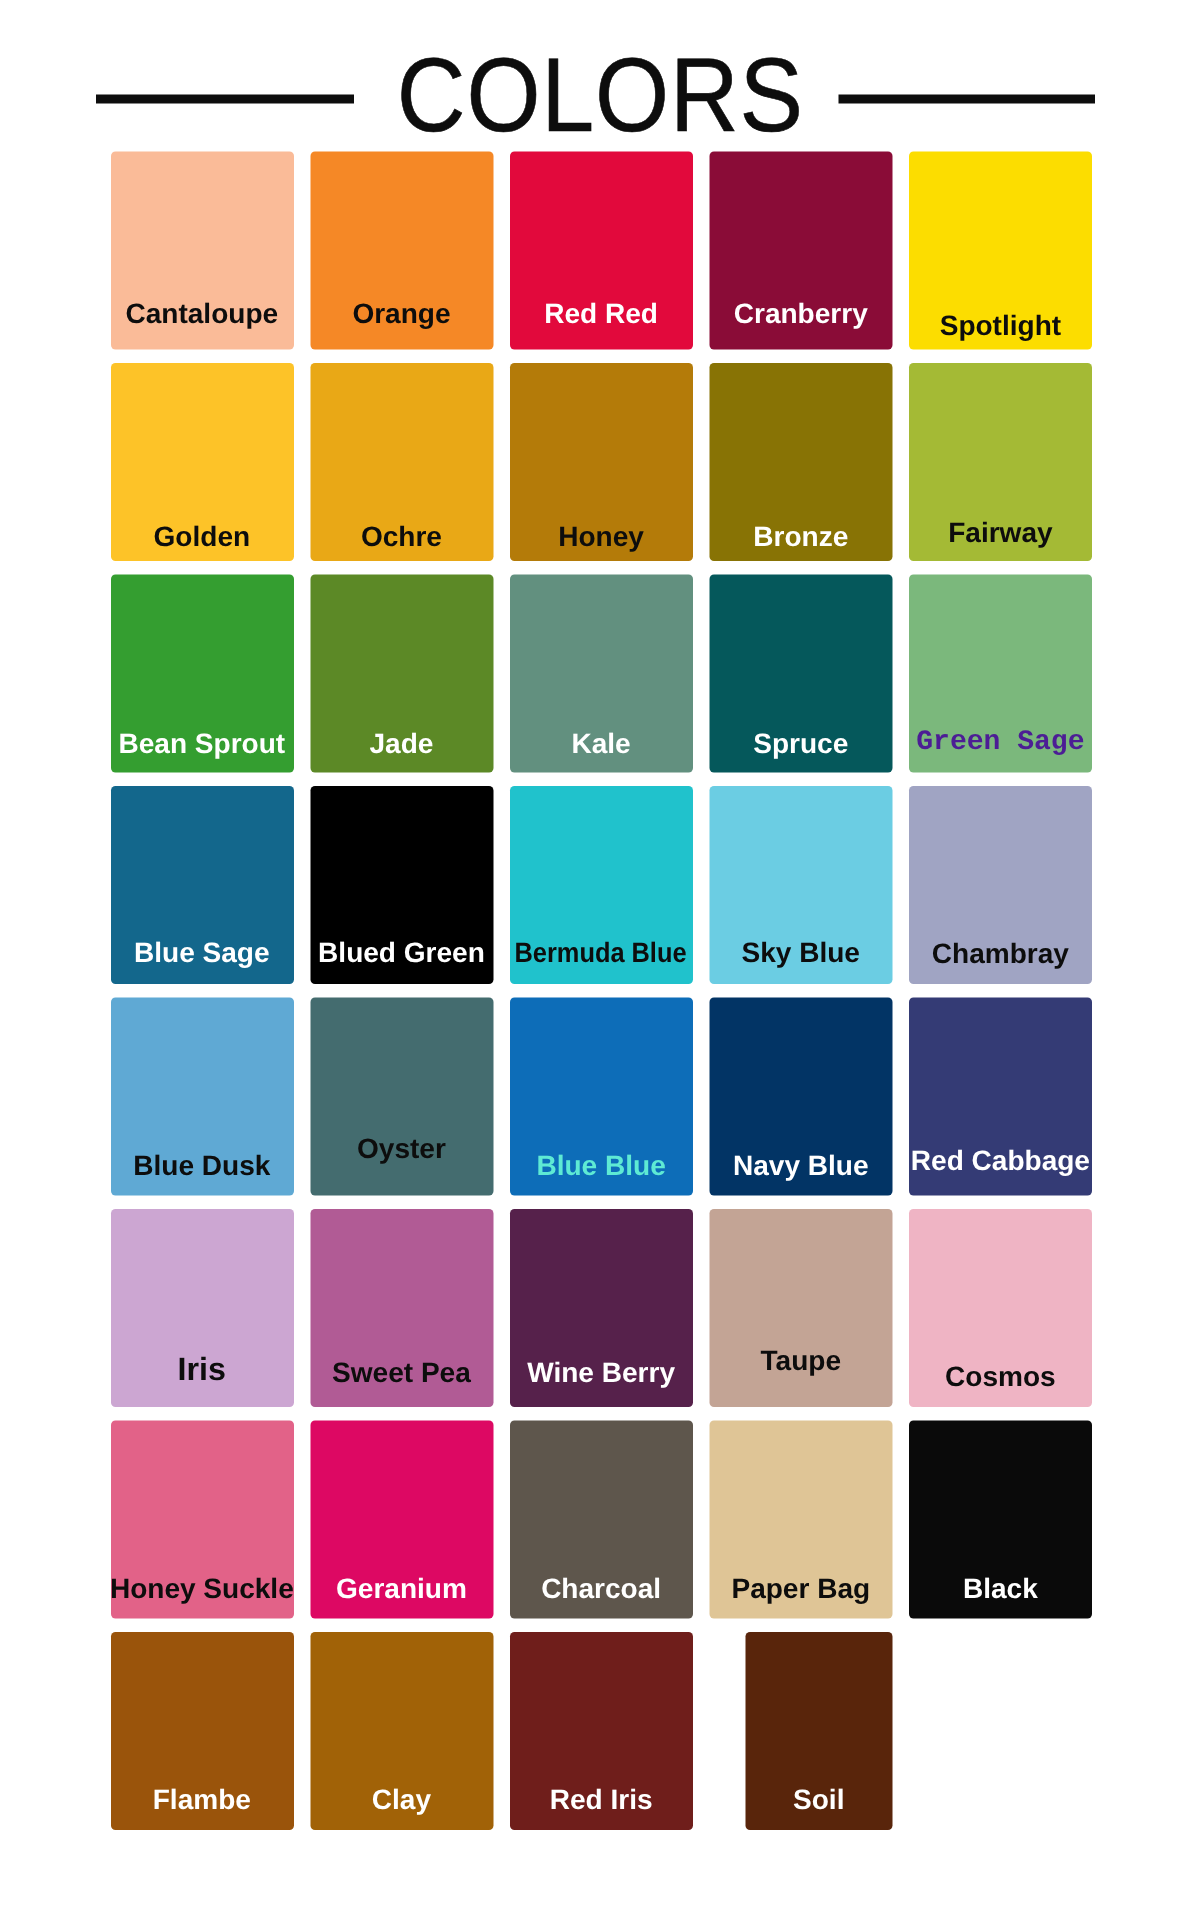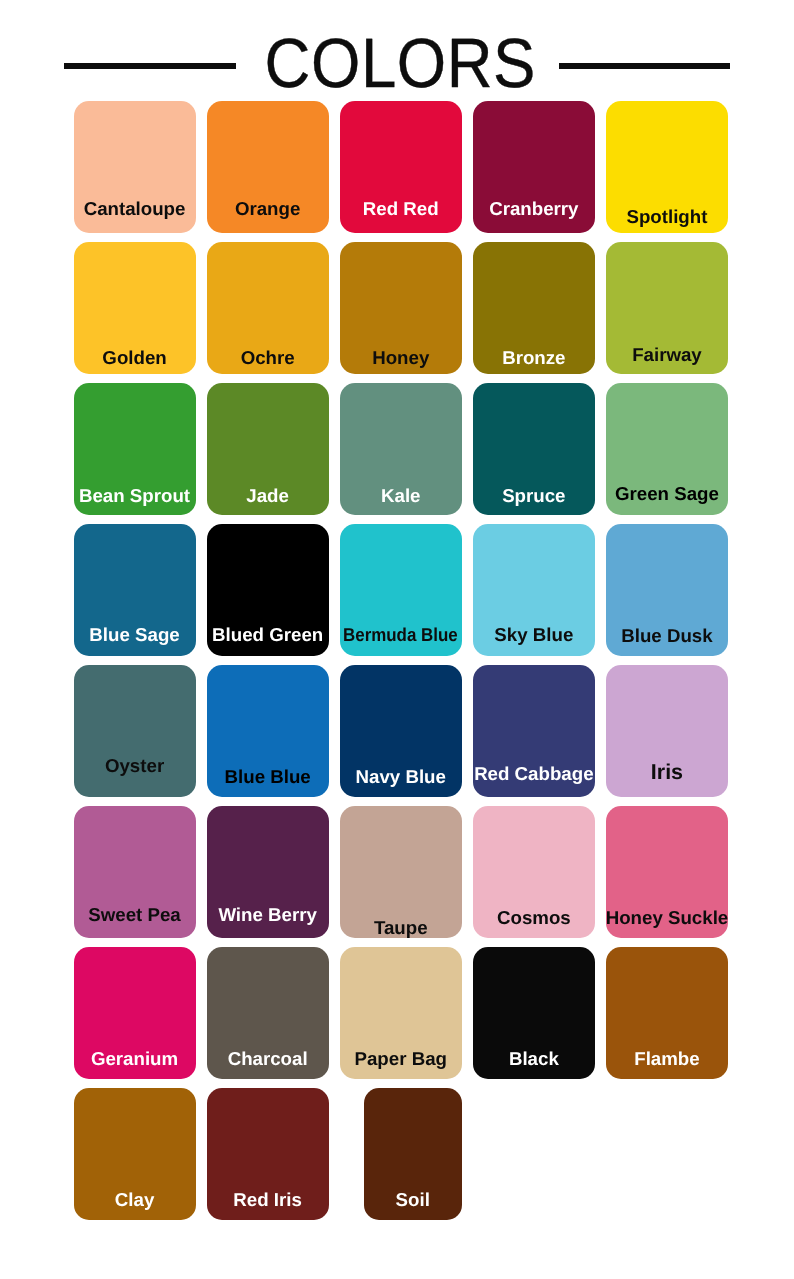--- a/index.html
+++ b/index.html
@@ -64,21 +64,21 @@
     top: 101px;
     width: 654.5px;
     display: grid;
     grid-template-columns: repeat(5, 1fr);
     column-gap: 11px;
     row-gap: 9px;
   }
   .swatch {
     position: relative;
     height: 132px;
-    border-radius: 15px;
+    border-radius: 3px;
     box-sizing: border-box;
   }
   .swatch-label {
     position: absolute;
     left: -16px;
     right: -16px;
     bottom: 16.6px;
     text-align: center;
     font-family: "Liberation Sans", sans-serif;
     font-weight: bold;
@@ -140,60 +140,63 @@
       <div class="swatch" style="background: rgb(92, 137, 38);">
         <div class="swatch-label" style="color: rgb(255, 255, 255); bottom: 9.3px;"><span>Jade</span></div>
       </div>
       <div class="swatch" style="background: rgb(98, 144, 127);">
         <div class="swatch-label" style="color: rgb(255, 255, 255); bottom: 9.3px;"><span>Kale</span></div>
       </div>
       <div class="swatch" style="background: rgb(5, 88, 91);">
         <div class="swatch-label" style="color: rgb(255, 255, 255); bottom: 9.3px;"><span>Spruce</span></div>
       </div>
       <div class="swatch" style="background: rgb(123, 184, 124);">
-        <div class="swatch-label" style="color: #000000; bottom: 11.3px;"><span>Green Sage</span></div>
+        <div class="swatch-label" style="color: #4c1d95; bottom: 11.3px; font-family: Liberation Mono, monospace;"><span>Green Sage</span></div>
       </div>
       <div class="swatch" style="background: rgb(19, 103, 140);">
         <div class="swatch-label" style="color: rgb(255, 255, 255); bottom: 11.3px;"><span>Blue Sage</span></div>
       </div>
       <div class="swatch" style="background: #000000;">
         <div class="swatch-label" style="color: rgb(255, 255, 255); bottom: 11.3px;"><span>Blued Green</span></div>
       </div>
       <div class="swatch" style="background: rgb(32, 194, 204);">
         <div class="swatch-label" style="color: rgb(13, 13, 13); bottom: 11.3px;"><span style="transform: scaleX(0.905);">Bermuda Blue</span></div>
       </div>
       <div class="swatch" style="background: rgb(107, 205, 227);">
         <div class="swatch-label" style="color: rgb(13, 13, 13); bottom: 11.3px;"><span>Sky Blue</span></div>
       </div>
+      <div class="swatch" style="background: rgb(160, 164, 195);">
+        <div class="swatch-label" style="color: rgb(13, 13, 13); bottom: 10.8px;"><span>Chambray</span></div>
+      </div>
       <div class="swatch" style="background: rgb(95, 169, 212);">
         <div class="swatch-label" style="color: rgb(13, 13, 13); bottom: 10.8px;"><span>Blue Dusk</span></div>
       </div>
       <div class="swatch" style="background: rgb(68, 108, 111);">
         <div class="swatch-label" style="color: rgb(13, 13, 13); bottom: 21px;"><span>Oyster</span></div>
       </div>
       <div class="swatch" style="background: rgb(13, 109, 184);">
-        <div class="swatch-label" style="color: #000000; bottom: 10.8px;"><span>Blue Blue</span></div>
+        <div class="swatch-label" style="color: #5eead4; bottom: 10.8px;"><span>Blue Blue</span></div>
       </div>
       <div class="swatch" style="background: rgb(2, 52, 101);">
         <div class="swatch-label" style="color: rgb(255, 255, 255); bottom: 10.8px;"><span>Navy Blue</span></div>
       </div>
       <div class="swatch" style="background: rgb(52, 59, 117);">
         <div class="swatch-label" style="color: rgb(255, 255, 255); bottom: 13.3px;"><span>Red Cabbage</span></div>
       </div>
       <div class="swatch" style="background: rgb(204, 166, 210);">
         <div class="swatch-label" style="color: rgb(13, 13, 13); bottom: 13.3px; font-size: 21.5px; line-height: 21.5px;"><span>Iris</span></div>
       </div>
       <div class="swatch" style="background: rgb(177, 91, 149);">
         <div class="swatch-label" style="color: rgb(13, 13, 13); bottom: 13.3px;"><span>Sweet Pea</span></div>
       </div>
       <div class="swatch" style="background: rgb(86, 33, 75);">
         <div class="swatch-label" style="color: rgb(255, 255, 255); bottom: 13.3px;"><span>Wine Berry</span></div>
       </div>
       <div class="swatch" style="background: rgb(195, 164, 149);">
-        <div class="swatch-label" style="color: rgb(13, 13, 13); bottom: 0;"><span>Taupe</span></div>
+        <div class="swatch-label" style="color: rgb(13, 13, 13); bottom: 21px;"><span>Taupe</span></div>
       </div>
       <div class="swatch" style="background: rgb(239, 180, 196);">
         <div class="swatch-label" style="color: rgb(13, 13, 13); bottom: 10.3px;"><span>Cosmos</span></div>
       </div>
       <div class="swatch" style="background: rgb(226, 98, 136);">
         <div class="swatch-label" style="color: rgb(13, 13, 13); bottom: 10.3px;"><span>Honey Suckle</span></div>
       </div>
       <div class="swatch" style="background: rgb(221, 8, 99);">
         <div class="swatch-label" style="color: rgb(255, 255, 255); bottom: 10.3px;"><span>Geranium</span></div>
       </div>

